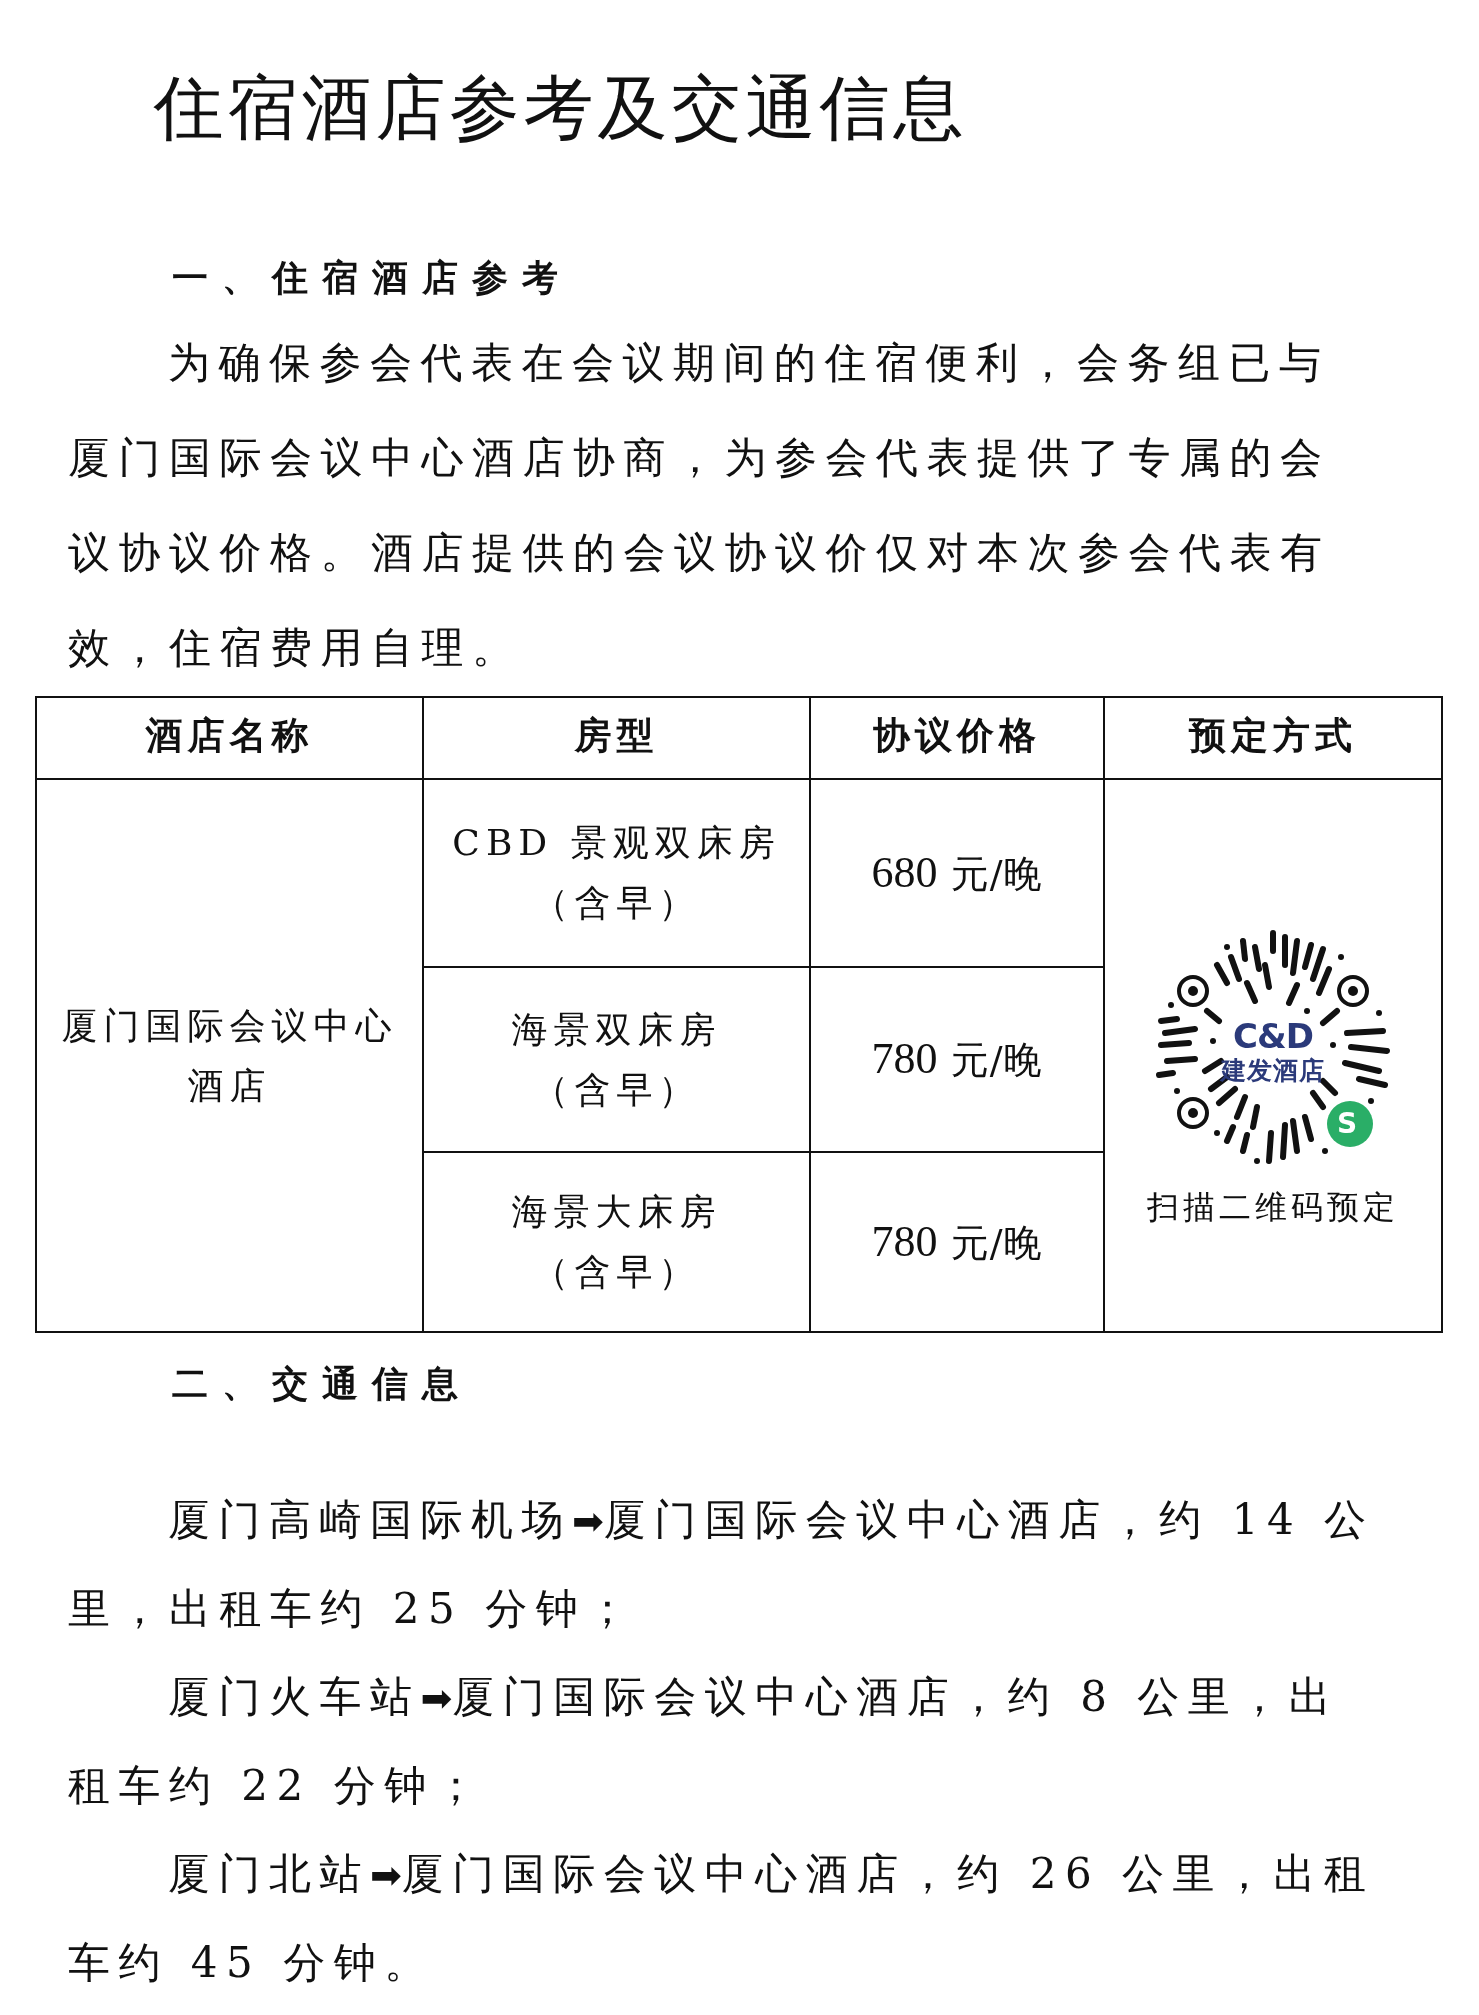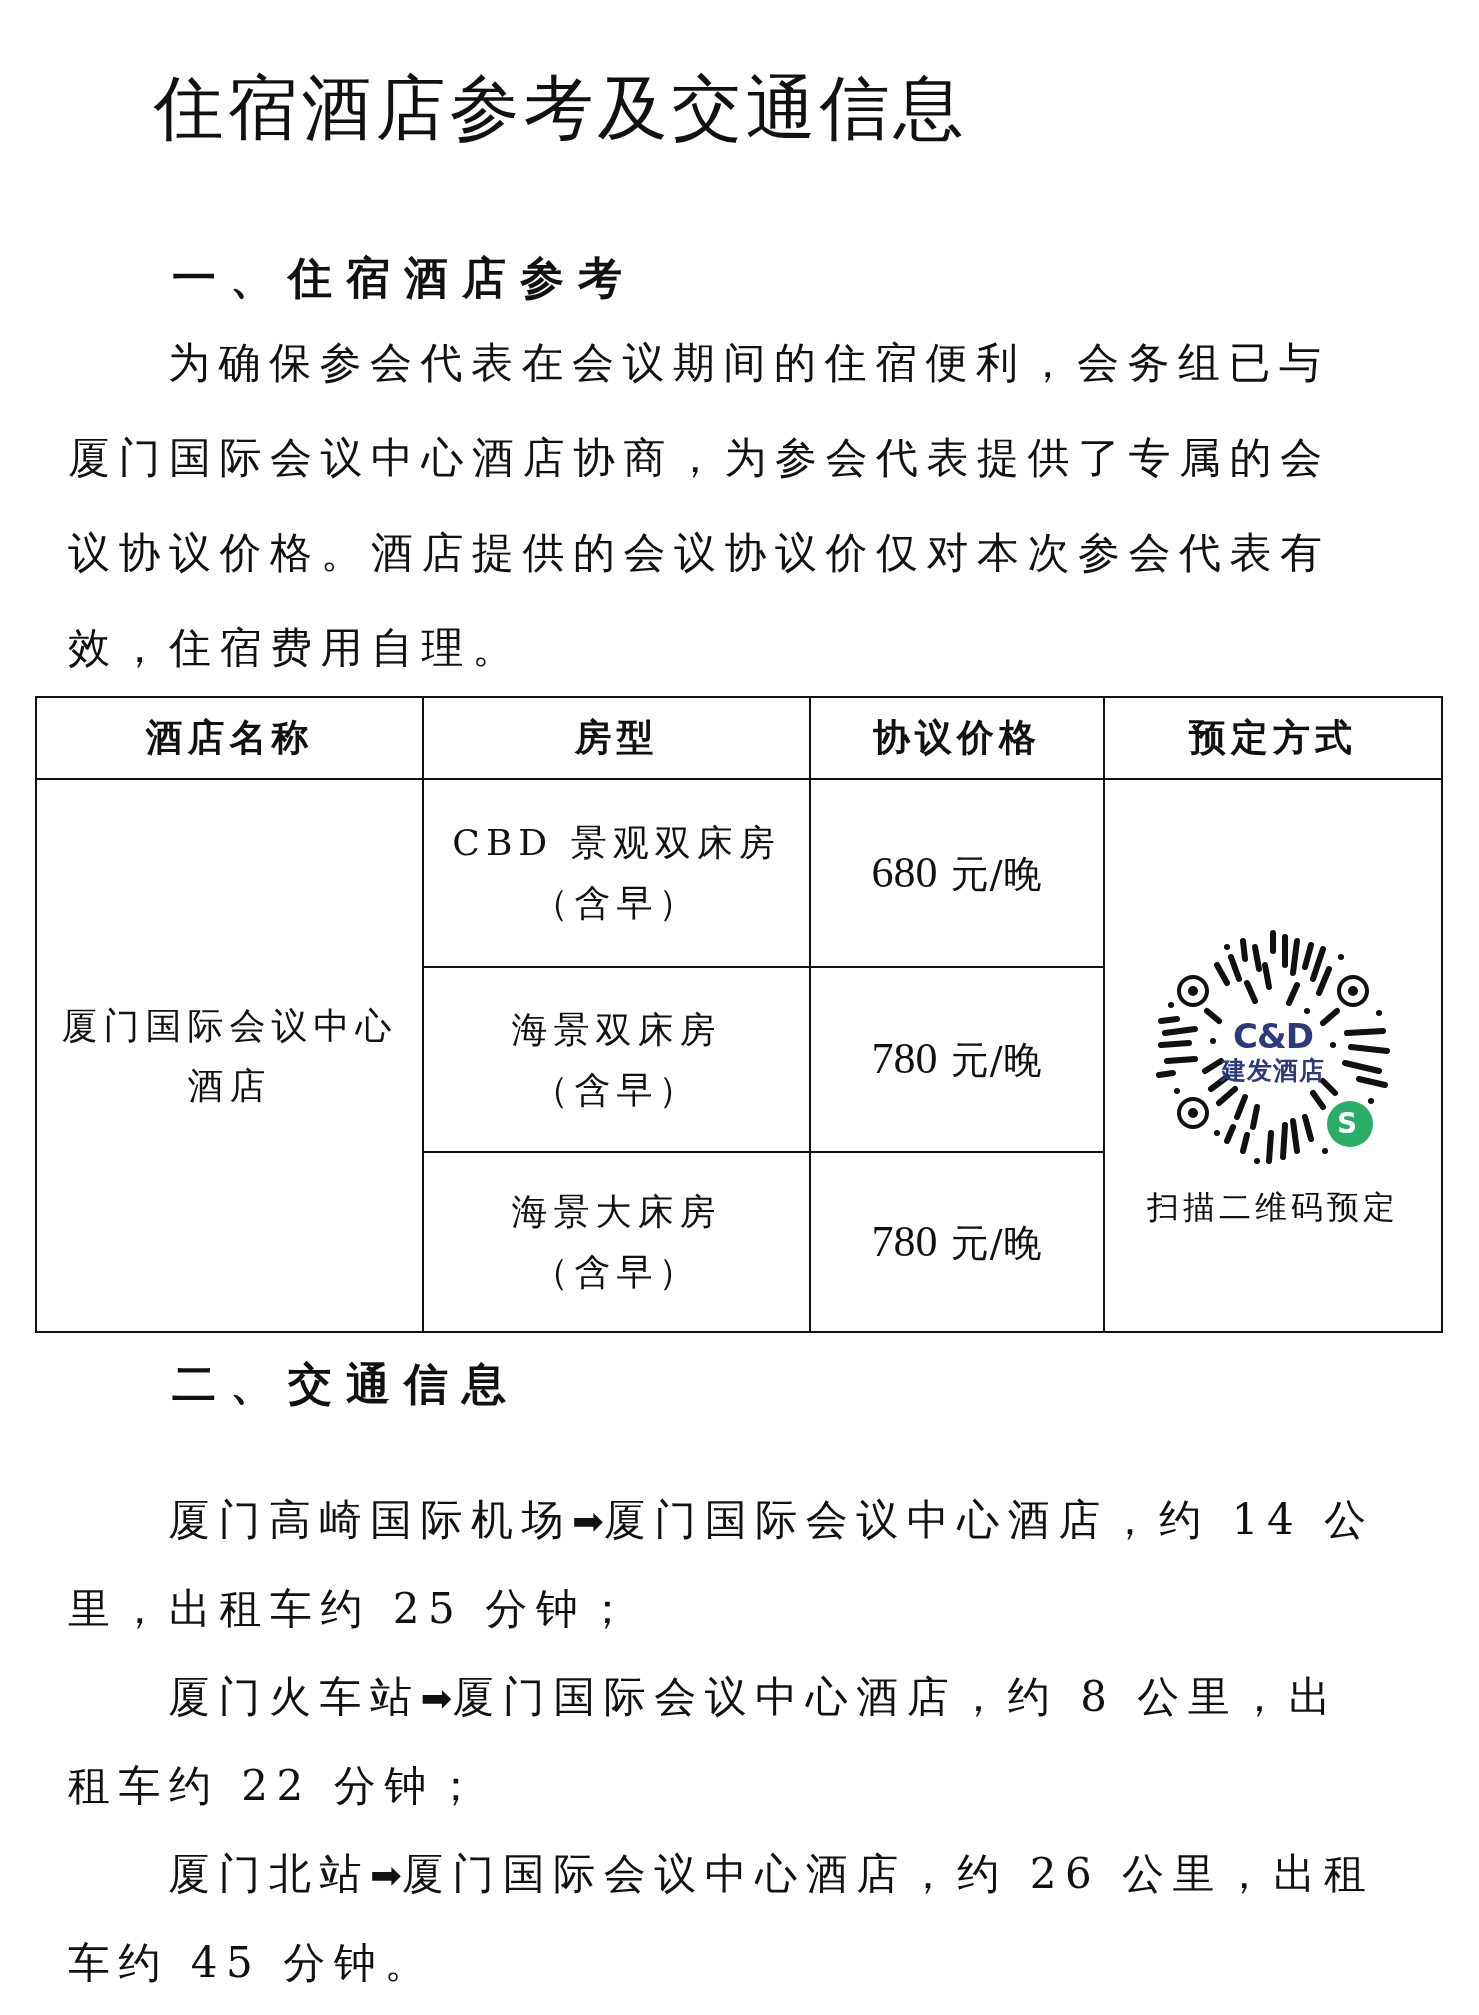--- a/index.html
+++ b/index.html
@@ -10,40 +10,40 @@
   }
   .abs { position: absolute; white-space: nowrap; }
   .title {
     left: 0; width: 1181px; top: 66px; text-align: center;
     font-family: "DejaVu Sans", "Liberation Sans", sans-serif;
     font-size: 70px; line-height: 84px; letter-spacing: 4px; font-weight: normal;
     padding-right: 60px; box-sizing: border-box;
   }
   .h2 {
     font-family: "DejaVu Sans", "Liberation Sans", sans-serif;
-    font-size: 44px; line-height: 56px; letter-spacing: 14px; font-weight: bold;
+    font-size: 36px; line-height: 56px; letter-spacing: 14px; font-weight: bold;
   }
   .para {
     font-size: 42px; line-height: 95px; letter-spacing: 8.5px;
   }
   .para .line { display: block; height: 95px; white-space: nowrap; }
   .trans .line { display: block; height: 88.5px; line-height: 88.5px; white-space: nowrap; }
   .indent { padding-left: 100px; }
   .num { font-family: "Liberation Serif", serif; letter-spacing: 0; }
 
   table.hotel {
     position: absolute; left: 35px; top: 696px; width: 1406px;
     border-collapse: collapse; table-layout: fixed;
     font-size: 36px; letter-spacing: 6px;
   }
   table.hotel td, table.hotel th {
     border: 2.5px solid #111111; text-align: center; vertical-align: middle;
     padding: 0; font-weight: normal; line-height: 60px;
   }
-  table.hotel th { height: 80px; font-family: Liberation Sans, sans-serif; font-weight: bold; font-size: 37px; letter-spacing: 5px; margin-top: 40px; }
+  table.hotel th { height: 80px; font-family: Liberation Mono, monospace; font-weight: bold; font-size: 37px; letter-spacing: 5px; margin-top: 40px; }
   .r1 { height: 188px; }
   .r2 { height: 185px; }
   .r3 { height: 180px; }
   .price { font-size: 38px; letter-spacing: 1px; }
   .price .num { font-size: 44px; }
   .qr-wrap { display: flex; flex-direction: column; align-items: center; }
   .qr {
     width: 252px; height: 252px; position: relative; margin-top: 44px;
   }
   .qr-caption { font-size: 32px; letter-spacing: 4px; margin-top: 6px; line-height: 56px; }

